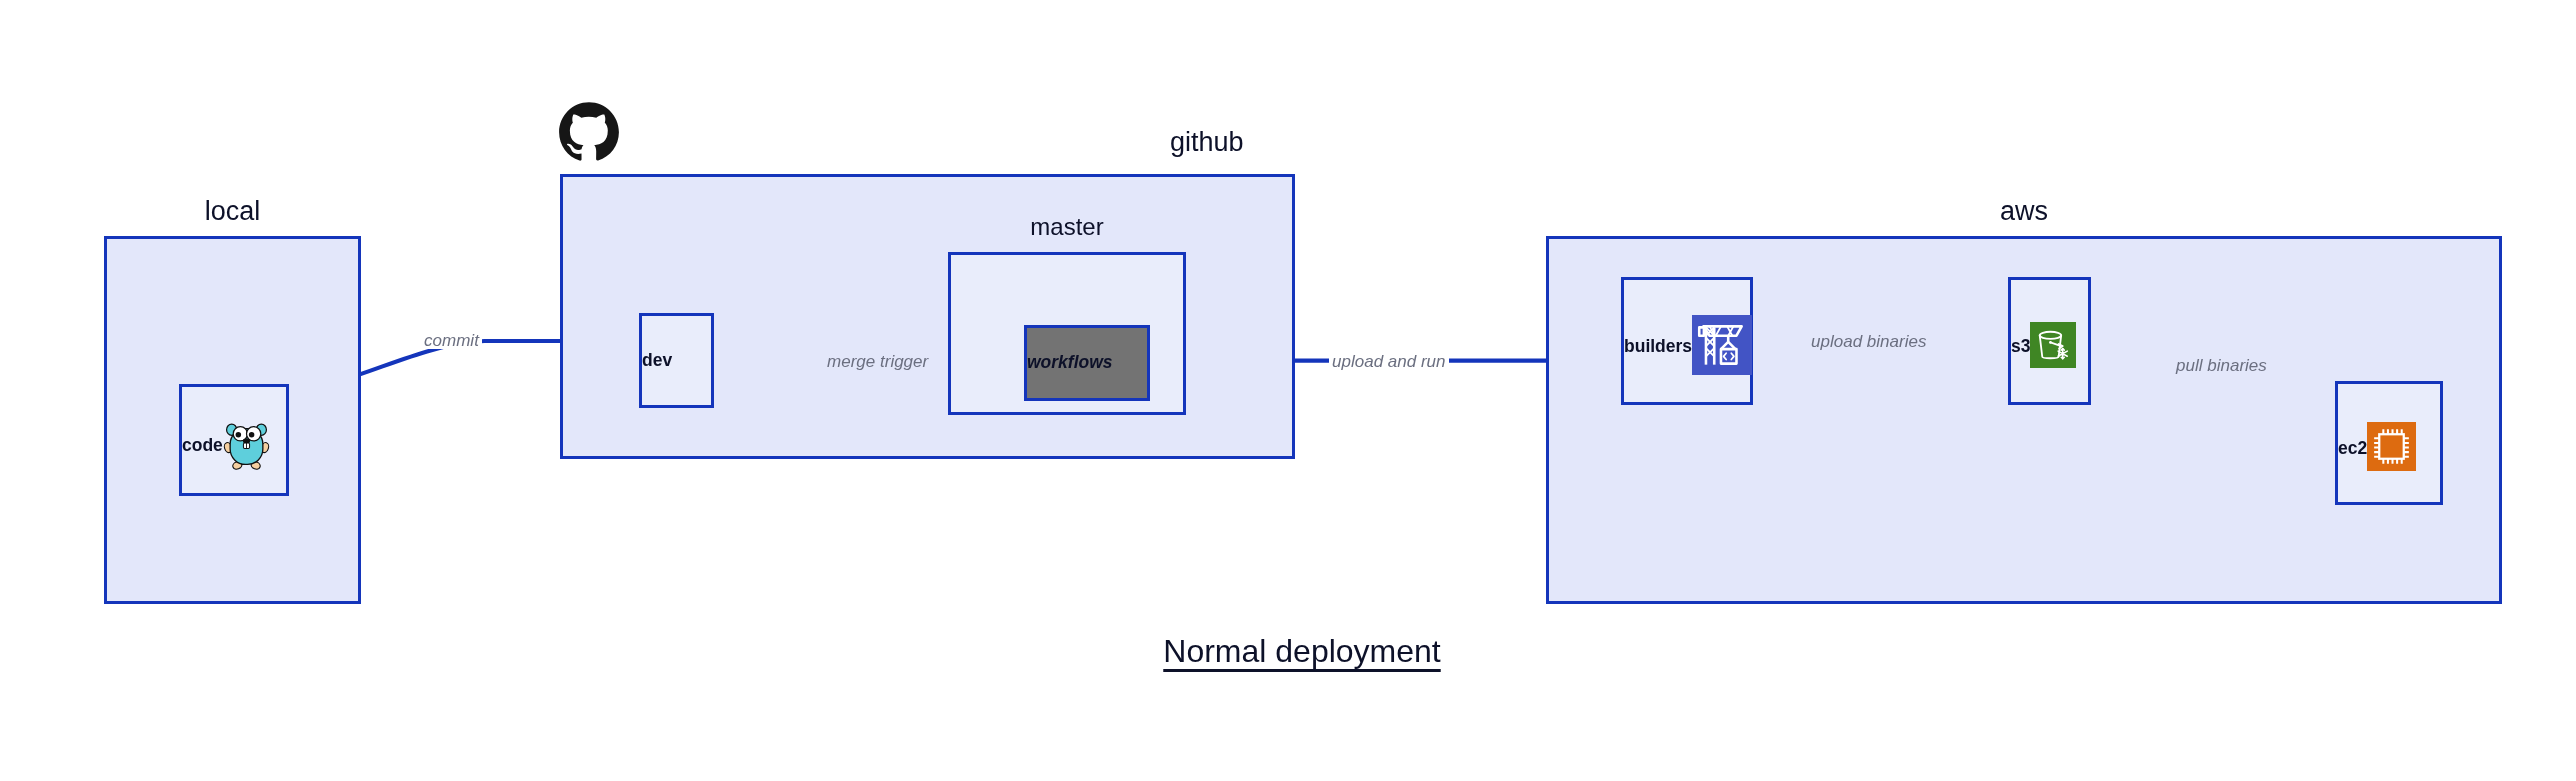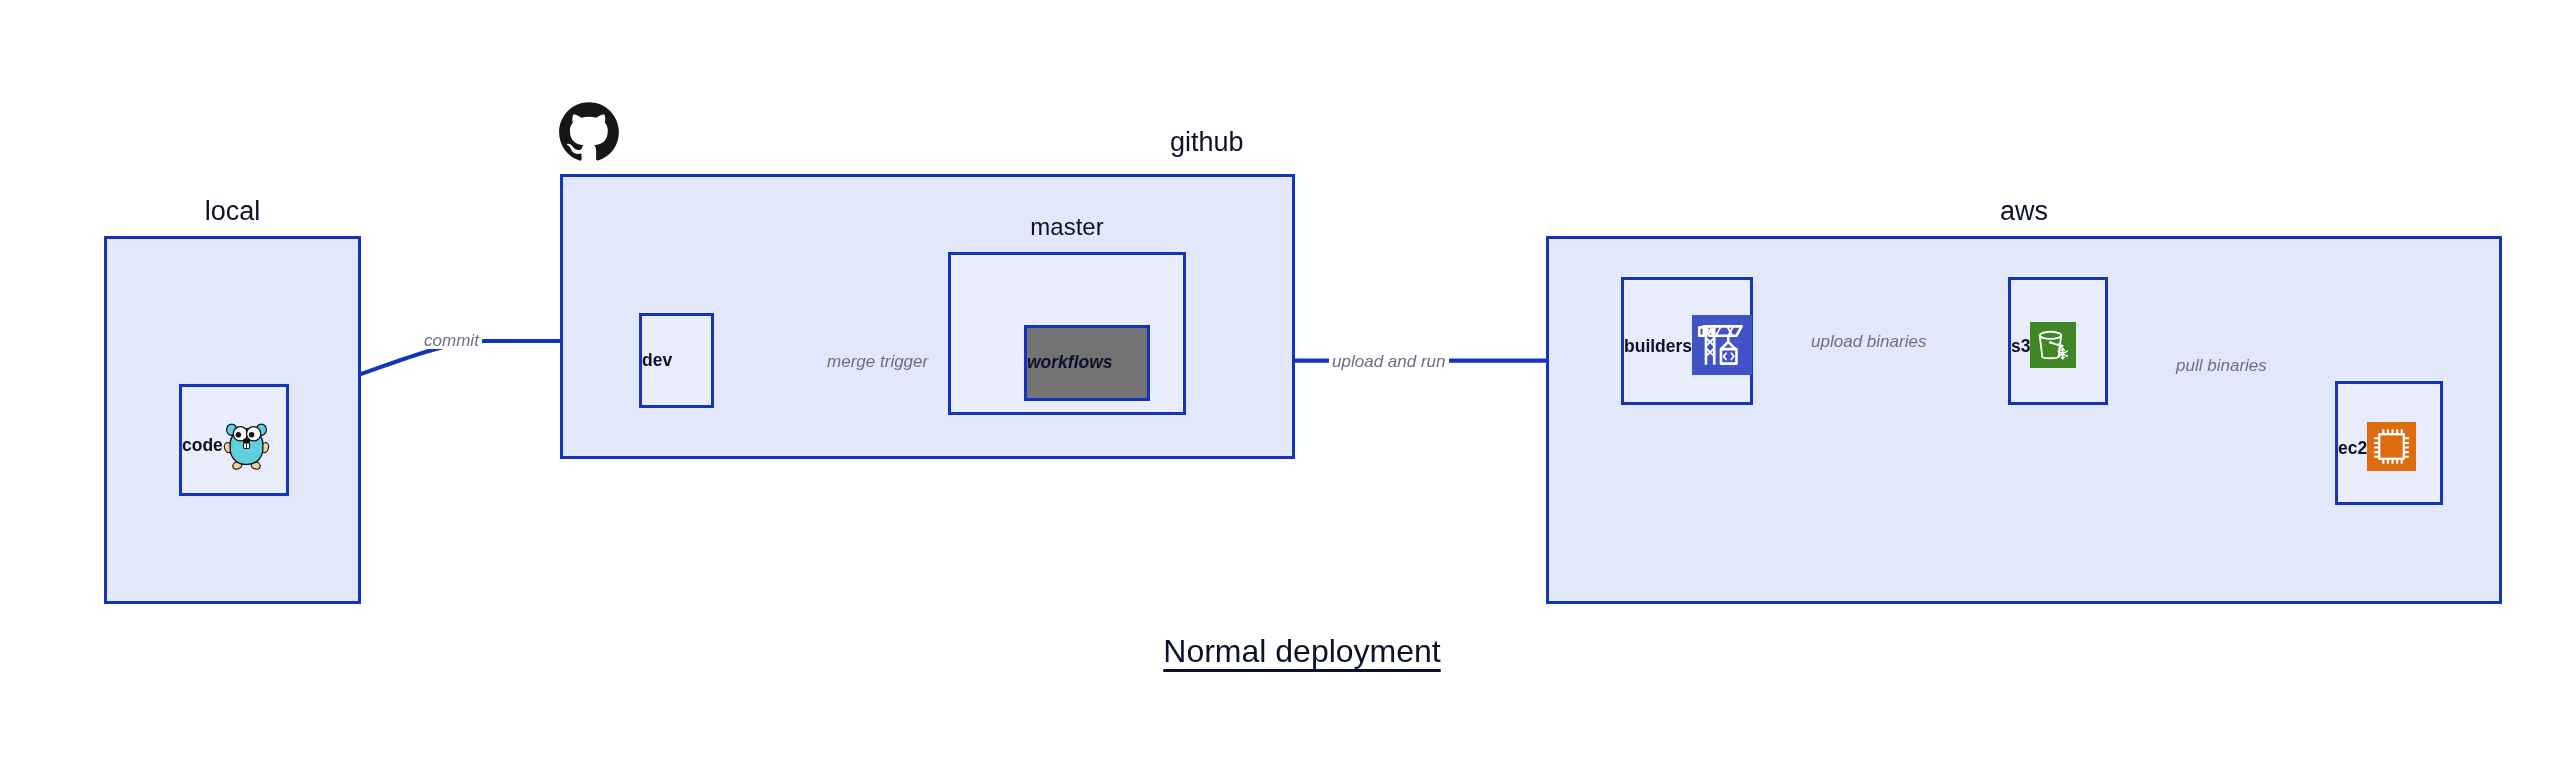--- a/index.html
+++ b/index.html
@@ -224,21 +224,21 @@
         <g fill="none" stroke="#ffffff" stroke-width="3.4" stroke-linecap="round" stroke-linejoin="round">
           <path d="M66 74 L61 80 L66 86"></path>
           <path d="M76 74 L81 80 L76 86"></path>
         </g>
       </svg>
     </div>
   </div>
 
   <div class="edge-label on-blue" style="left:1808px; top:333px;">upload binaries</div>
 
-  <div class="node" style="left:2008px; top:277px; width:100px; height:128px;">
+  <div class="node" style="left:2008px; top:277px; width:83px; height:128px;">
     <div class="node-label">s3</div>
     <div class="node-icon">
       <svg width="46" height="46" viewBox="0 0 90 90" xmlns="http://www.w3.org/2000/svg">
         <rect width="90" height="90" fill="#3f8624"></rect>
         <g fill="none" stroke="#ffffff" stroke-width="3.6" stroke-linecap="round" stroke-linejoin="round">
 
           <ellipse cx="40" cy="26" rx="21" ry="7"></ellipse>
           <path d="M19 26 L24 68 C24 72 56 72 56 68 L61 26"></path>
 
           <path d="M40 40 L61 47"></path>

